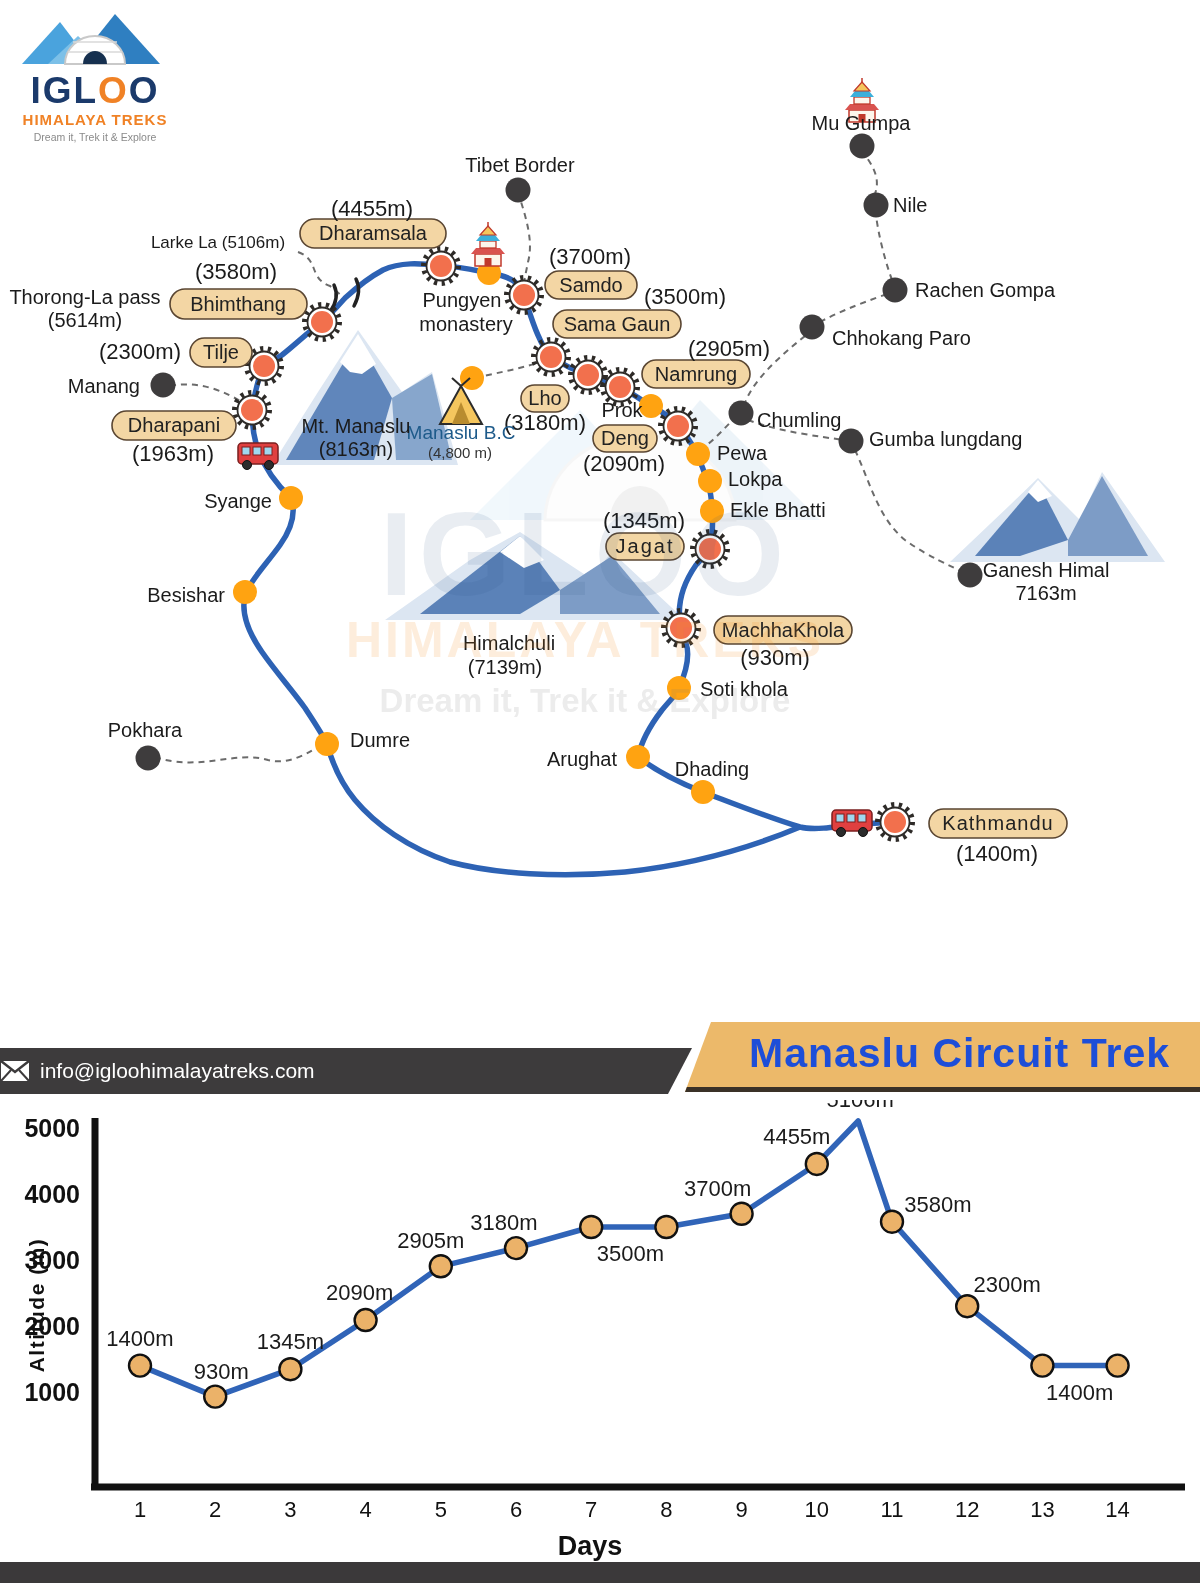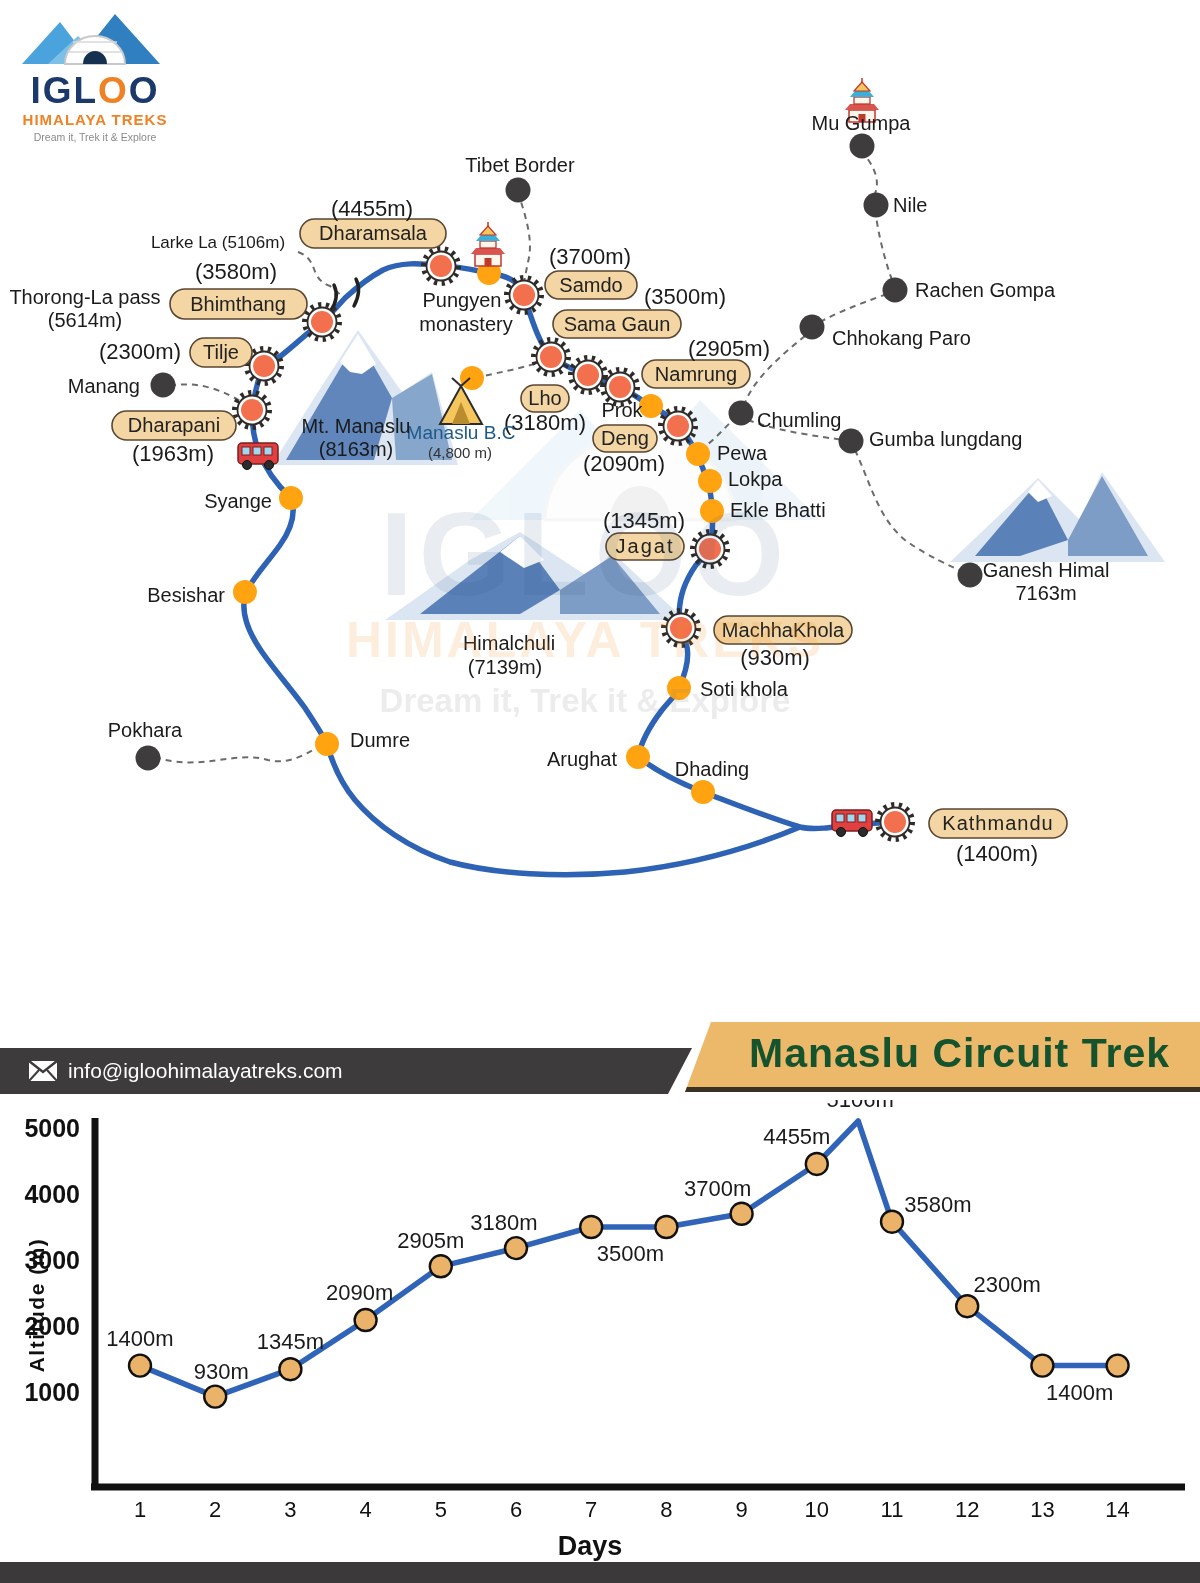--- a/index.html
+++ b/index.html
@@ -18,28 +18,28 @@
   .watermark{position:absolute;left:330px;top:495px;width:510px;text-align:center;pointer-events:none;}
   .watermark .wm1{font-size:118px;font-weight:800;letter-spacing:6px;color:rgba(44,76,128,0.10);line-height:1;}
   .watermark .wm2{font-size:50px;font-weight:800;letter-spacing:3px;color:rgba(240,140,40,0.16);line-height:1.1;}
   .watermark .wm3{font-size:33px;font-weight:600;color:rgba(120,120,120,0.14);margin-top:14px;}
 
   .map-svg{position:absolute;left:0;top:0;}
 
   
   .contact-bar{position:absolute;left:0;top:1048px;width:692px;height:46px;background:#3d3b3c;
                clip-path:polygon(0 0,692px 0,668px 100%,0 100%);
-               display:flex;align-items:center;gap:14px;padding-left:28px;box-sizing:border-box;
+               display:flex;align-items:center;gap:14px;box-sizing:border-box;
                color:#ffffff;font-size:21px;}
   .contact-bar .grp{display:flex;align-items:center;gap:10px;}
   .banner{position:absolute;left:681px;top:1022px;width:519px;height:70px;background:#ecb96a;
           clip-path:polygon(30px 0,100% 0,100% 100%,4px 100%);}
   .banner .line{position:absolute;left:0;bottom:0;width:100%;height:5px;background:#3a3127;}
   .banner .ttl{position:absolute;left:48px;right:10px;top:8px;text-align:center;font-size:41px;
-               font-weight:800;color:#14532d;letter-spacing:1px;}
+               font-weight:800;color:#1d4ed8;letter-spacing:1px;}
 
   .chart-svg{position:absolute;left:0;top:1100px;}
   .bottom-strip{position:absolute;left:0;top:1562px;width:1200px;height:21px;background:#3b393a;}
 </style>
 </head>
 <body>
 
 <div class="poster">
 
   <svg class="map-svg" width="1200" height="1010" viewBox="0 0 1200 1010">

